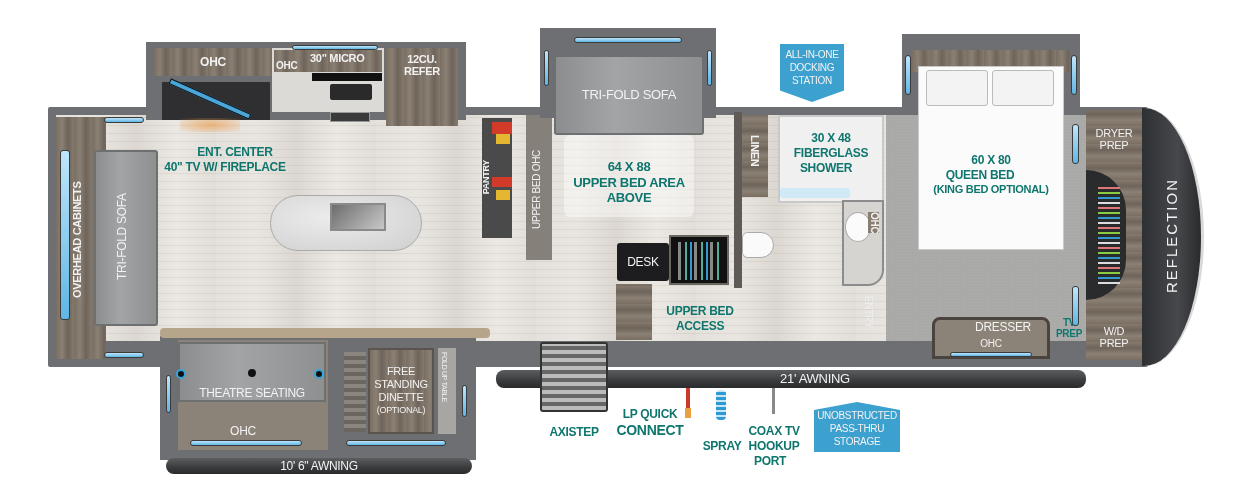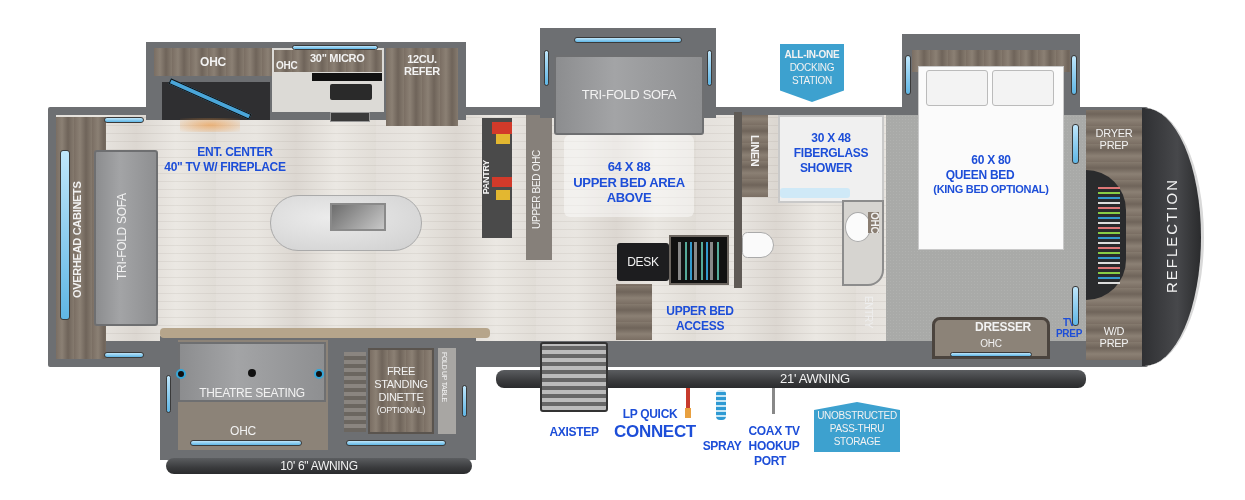--- a/index.html
+++ b/index.html
@@ -1,21 +1,21 @@
 <!DOCTYPE html>
 <html><head>
 <meta charset="utf-8">
 <style>
   * { box-sizing: border-box; margin: 0; padding: 0; }
   html, body { width: 1245px; height: 500px; background: #ffffff; overflow: hidden; }
   body { position: relative; font-family: "Liberation Sans", sans-serif; }
   .abs { position: absolute; }
   .lbl { position: absolute; font-family: "Liberation Sans", sans-serif; font-weight: bold; text-align: center; line-height: 1.05; color: #333; text-transform: uppercase; font-stretch: condensed; letter-spacing: -0.3px; }
   .lbl.white { color: #f2f2f2; }
-  .lbl.dark { color: #1d4ed8; }
+  .lbl.dark { color: #0f766e; }
   .vert { writing-mode: vertical-rl; }
   .vert-up { writing-mode: vertical-rl; transform: rotate(180deg); }
   .wall { background: #6d6f72; }
   .floor { background:
       repeating-linear-gradient(0deg, rgba(255,255,255,0.0) 0px, rgba(255,255,255,0.0) 7px, rgba(120,110,100,0.10) 7px, rgba(120,110,100,0.10) 8px),
       repeating-linear-gradient(90deg, #e4e0db 0px, #e9e6e1 40px, #dcd7d1 80px, #ebe8e3 120px, #e1ddd7 160px);
   }
   .carpet { background: #a9aaa8; background-image: radial-gradient(rgba(255,255,255,0.08) 1px, transparent 1px); background-size: 3px 3px; }
   .wood { background: repeating-linear-gradient(90deg, #7a6e63 0px, #8b8074 6px, #6f645a 12px, #857a6e 18px); }
   .wood-v { background: repeating-linear-gradient(0deg, #7a6e63 0px, #8b8074 6px, #6f645a 12px, #857a6e 18px); }
@@ -111,21 +111,21 @@
 <div class="abs window" style="left:905px; top:55px; width:6px; height:40px;"></div>
 <div class="abs window" style="left:1071px; top:55px; width:6px; height:40px;"></div>
 <div class="abs" style="left:918px; top:66px; width:146px; height:184px; background:#fbfbfb; border:1px solid #c9c9c9;"></div>
 <div class="abs" style="left:926px; top:70px; width:62px; height:36px; background:#f3f3f3; border:1px solid #bbb; border-radius:3px;"></div>
 <div class="abs" style="left:992px; top:70px; width:62px; height:36px; background:#f3f3f3; border:1px solid #bbb; border-radius:3px;"></div>
 <div class="lbl dark" style="left:918px; top:154px; width:146px; font-size:12px;">60 x 80</div>
 <div class="lbl dark" style="left:918px; top:169px; width:124px; font-size:12px;">QUEEN BED</div>
 <div class="lbl dark" style="left:918px; top:184px; width:146px; font-size:11px;">(KING BED OPTIONAL)</div>
 
 <div class="abs" style="left:932px; top:317px; width:118px; height:42px; background:#8c8378; border:3px solid #4b443e; border-radius:8px 8px 0 0;"></div>
-<div class="lbl white" style="left:932px; top:321px; width:142px; font-size:12px; font-weight:bold;">DRESSER</div>
+<div class="lbl white" style="left:932px; top:321px; width:142px; font-size:12px; font-weight:normal;">DRESSER</div>
 <div class="lbl white" style="left:932px; top:339px; width:118px; font-size:10px; font-weight:normal;">OHC</div>
 <div class="abs window" style="left:950px; top:352px; width:82px; height:5px;"></div>
 <div class="lbl dark" style="left:1054px; top:318px; width:30px; font-size:10px;">TV PREP</div>
 
 <div class="abs wood-v" style="left:1086px; top:110px; width:56px; height:250px;"></div>
 <div class="lbl white" style="left:1090px; top:128px; width:48px; font-size:11px; font-weight:normal;">DRYER</div>
 <div class="lbl white" style="left:1090px; top:140px; width:48px; font-size:11px; font-weight:normal;">PREP</div>
 <div class="lbl white" style="left:1090px; top:326px; width:48px; font-size:11px; font-weight:normal;">W/D</div>
 <div class="lbl white" style="left:1090px; top:338px; width:48px; font-size:11px; font-weight:normal;">PREP</div>
 <div class="abs" style="left:1086px; top:170px; width:40px; height:130px; background:#2a2b2d; border-radius:0 60px 60px 0;"></div>
@@ -164,31 +164,31 @@
 
 <div class="abs awning" style="left:496px; top:370px; width:590px; height:18px;"></div>
 <div class="lbl white" style="left:770px; top:372px; width:90px; font-size:13px; font-weight:normal;">21' AWNING</div>
 
 <div class="abs" style="left:540px; top:342px; width:68px; height:70px; background:repeating-linear-gradient(0deg,#bbb 0 4px,#666 4px 8px); border:2px solid #333; border-radius:3px;"></div>
 <div class="lbl dark" style="left:534px; top:426px; width:80px; font-size:12px;">AXISTEP</div>
 
 <div class="abs" style="left:686px; top:388px; width:4px; height:20px; background:#c73a2c;"></div>
 <div class="abs" style="left:685px; top:408px; width:6px; height:10px; background:#e8a040;"></div>
 <div class="lbl dark" style="left:614px; top:408px; width:72px; font-size:12px;">LP QUICK</div>
-<div class="lbl dark" style="left:614px; top:423px; width:72px; font-size:17px;">CONNECT</div>
+<div class="lbl dark" style="left:614px; top:423px; width:72px; font-size:14px;">CONNECT</div>
 
 <div class="abs" style="left:716px; top:390px; width:10px; height:30px; background:repeating-linear-gradient(0deg,#2e9ad3 0 3px,#c8e6f5 3px 5px); border-radius:4px;"></div>
 <div class="lbl dark" style="left:700px; top:440px; width:44px; font-size:12px;">SPRAY</div>
 <div class="lbl dark" style="left:700px; top:455px; width:44px; font-size:12px;margin-left:48px;">PORT</div>
 
 <div class="abs" style="left:772px; top:388px; width:3px; height:26px; background:#888;"></div>
 <div class="lbl dark" style="left:744px; top:425px; width:60px; font-size:12px;">COAX TV</div>
 <div class="lbl dark" style="left:744px; top:440px; width:60px; font-size:12px;">HOOKUP</div>
 
 <div class="abs badge" style="left:814px; top:402px; width:86px; height:50px; clip-path:polygon(0 16%, 50% 0, 100% 16%, 100% 100%, 0 100%);"></div>
 <div class="lbl white" style="left:814px; top:411px; width:86px; font-size:10px; font-weight:normal;">UNOBSTRUCTED</div>
 <div class="lbl white" style="left:814px; top:424px; width:86px; font-size:10px; font-weight:normal;">PASS-THRU</div>
 <div class="lbl white" style="left:814px; top:437px; width:86px; font-size:10px; font-weight:normal;">STORAGE</div>
 
 <div class="abs badge" style="left:780px; top:44px; width:64px; height:58px; clip-path:polygon(0 0, 100% 0, 100% 80%, 50% 100%, 0 80%);"></div>
-<div class="lbl white" style="left:780px; top:50px; width:64px; font-size:10px; font-weight:bold;">ALL-IN-ONE</div>
+<div class="lbl white" style="left:780px; top:50px; width:64px; font-size:10px; font-weight:normal;">ALL-IN-ONE</div>
 <div class="lbl white" style="left:780px; top:63px; width:64px; font-size:10px; font-weight:normal;">DOCKING</div>
 <div class="lbl white" style="left:780px; top:76px; width:64px; font-size:10px; font-weight:normal;">STATION</div>
 
 </body></html>

